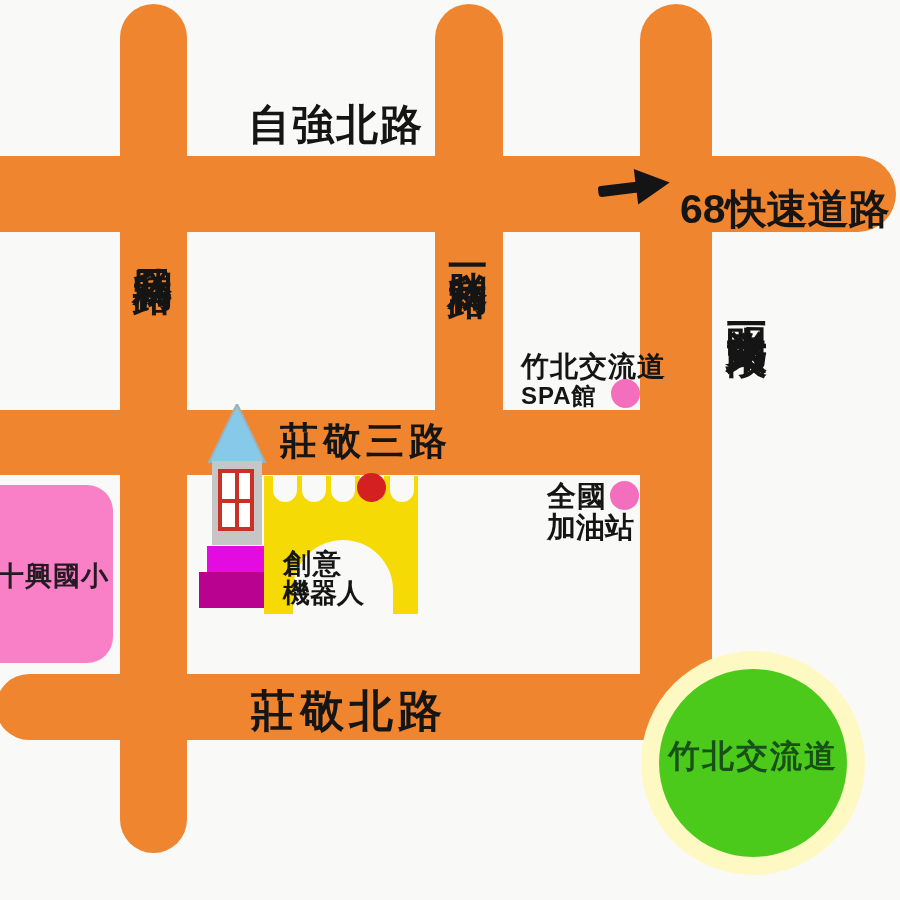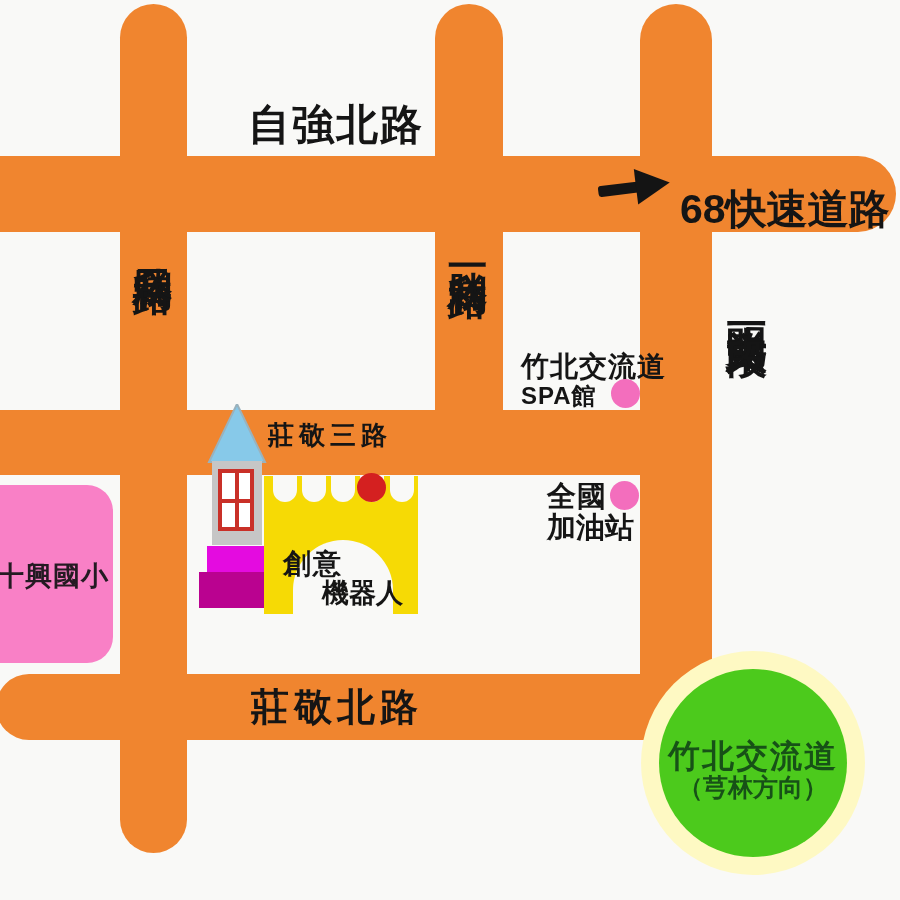--- a/index.html
+++ b/index.html
@@ -41,23 +41,23 @@
     </svg>
   </span>
   <div class="lbl" style="left:680px;top:188px;font-size:41px;letter-spacing:0;">68快速道路</div>
 
   <div class="lbl v-lbl" style="left:132px;top:235px;font-size:40px;letter-spacing:3px;">勝利二路</div>
 
   <div class="lbl v-lbl" style="left:447px;top:239px;font-size:40px;letter-spacing:3px;">勝利一路</div>
 
   <div class="lbl v-lbl" style="left:725px;top:293px;font-size:41px;letter-spacing:2px;">光明六路東一段</div>
 
-  <div class="lbl" style="left:268px;top:422px;font-size:26px;letter-spacing:5px;">莊敬三路</div>
+  <div class="lbl" style="left:280px;top:422px;font-size:38px;letter-spacing:5px;">莊敬三路</div>
 
-  <div class="lbl" style="left:251px;top:688px;font-size:38px;letter-spacing:5px;">莊敬北路</div>
+  <div class="lbl" style="left:251px;top:688px;font-size:44px;letter-spacing:5px;">莊敬北路</div>
 
   <div class="abs" style="left:-26px;top:485px;width:139px;height:178px;background:#f980c6;border-radius:26px;"></div>
   <div class="lbl" style="left:-3px;top:562px;font-size:27px;letter-spacing:1px;color:#241a22;">十興國小</div>
 
   <div class="lbl" style="left:521px;top:352px;font-size:28px;letter-spacing:1px;">竹北交流道</div>
   <div class="lbl" style="left:521px;top:383px;font-size:24px;letter-spacing:1px;">SPA館</div>
   <div class="dot" style="left:611px;top:379px;width:29px;height:29px;background:#f36ebd;"></div>
 
   <div class="lbl" style="left:547px;top:481px;font-size:29px;letter-spacing:1px;font-family:Liberation Serif, serif;">全國</div>
   <div class="lbl" style="left:547px;top:512px;font-size:29px;letter-spacing:0;font-family:Liberation Serif, serif;">加油站</div>
@@ -80,23 +80,22 @@
   </div>
 
   <div class="notch" style="left:273px;"></div>
   <div class="notch" style="left:302px;"></div>
   <div class="notch" style="left:331px;"></div>
   <div class="notch" style="left:360px;"></div>
   <div class="notch" style="left:390px;"></div>
 
   <div class="abs" style="left:293px;top:540px;width:100px;height:74px;background:#f9f9f7;border-radius:50px 50px 0 0;"></div>
   <div class="lbl" style="left:283px;top:549px;width:120px;font-size:28px;letter-spacing:2px;">創意</div>
-  <div class="lbl" style="left:283px;top:579px;width:120px;text-align:right;font-size:27px;letter-spacing:0;">機器人</div>
+  <div class="lbl" style="left:283px;top:579px;width:120px;text-align:left;font-size:27px;letter-spacing:0;">機器人</div>
 
   <div class="dot" style="left:357px;top:473px;width:29px;height:29px;background:#d42020;"></div>
 
   <div class="abs" style="left:641px;top:651px;width:224px;height:224px;border-radius:50%;background:#fef9c3;">
     <div class="abs" style="left:18px;top:18px;width:188px;height:188px;border-radius:50%;background:#4cca1c;"></div>
     <div class="circle-text" style="top:84px;font-size:32px;letter-spacing:2px;">竹北交流道</div>
-    <div class="circle-text" style="top:120px;font-size:25px;letter-spacing:0;">（芎林方向）</div>
   </div>
 
 </div>
 
 </body></html>

